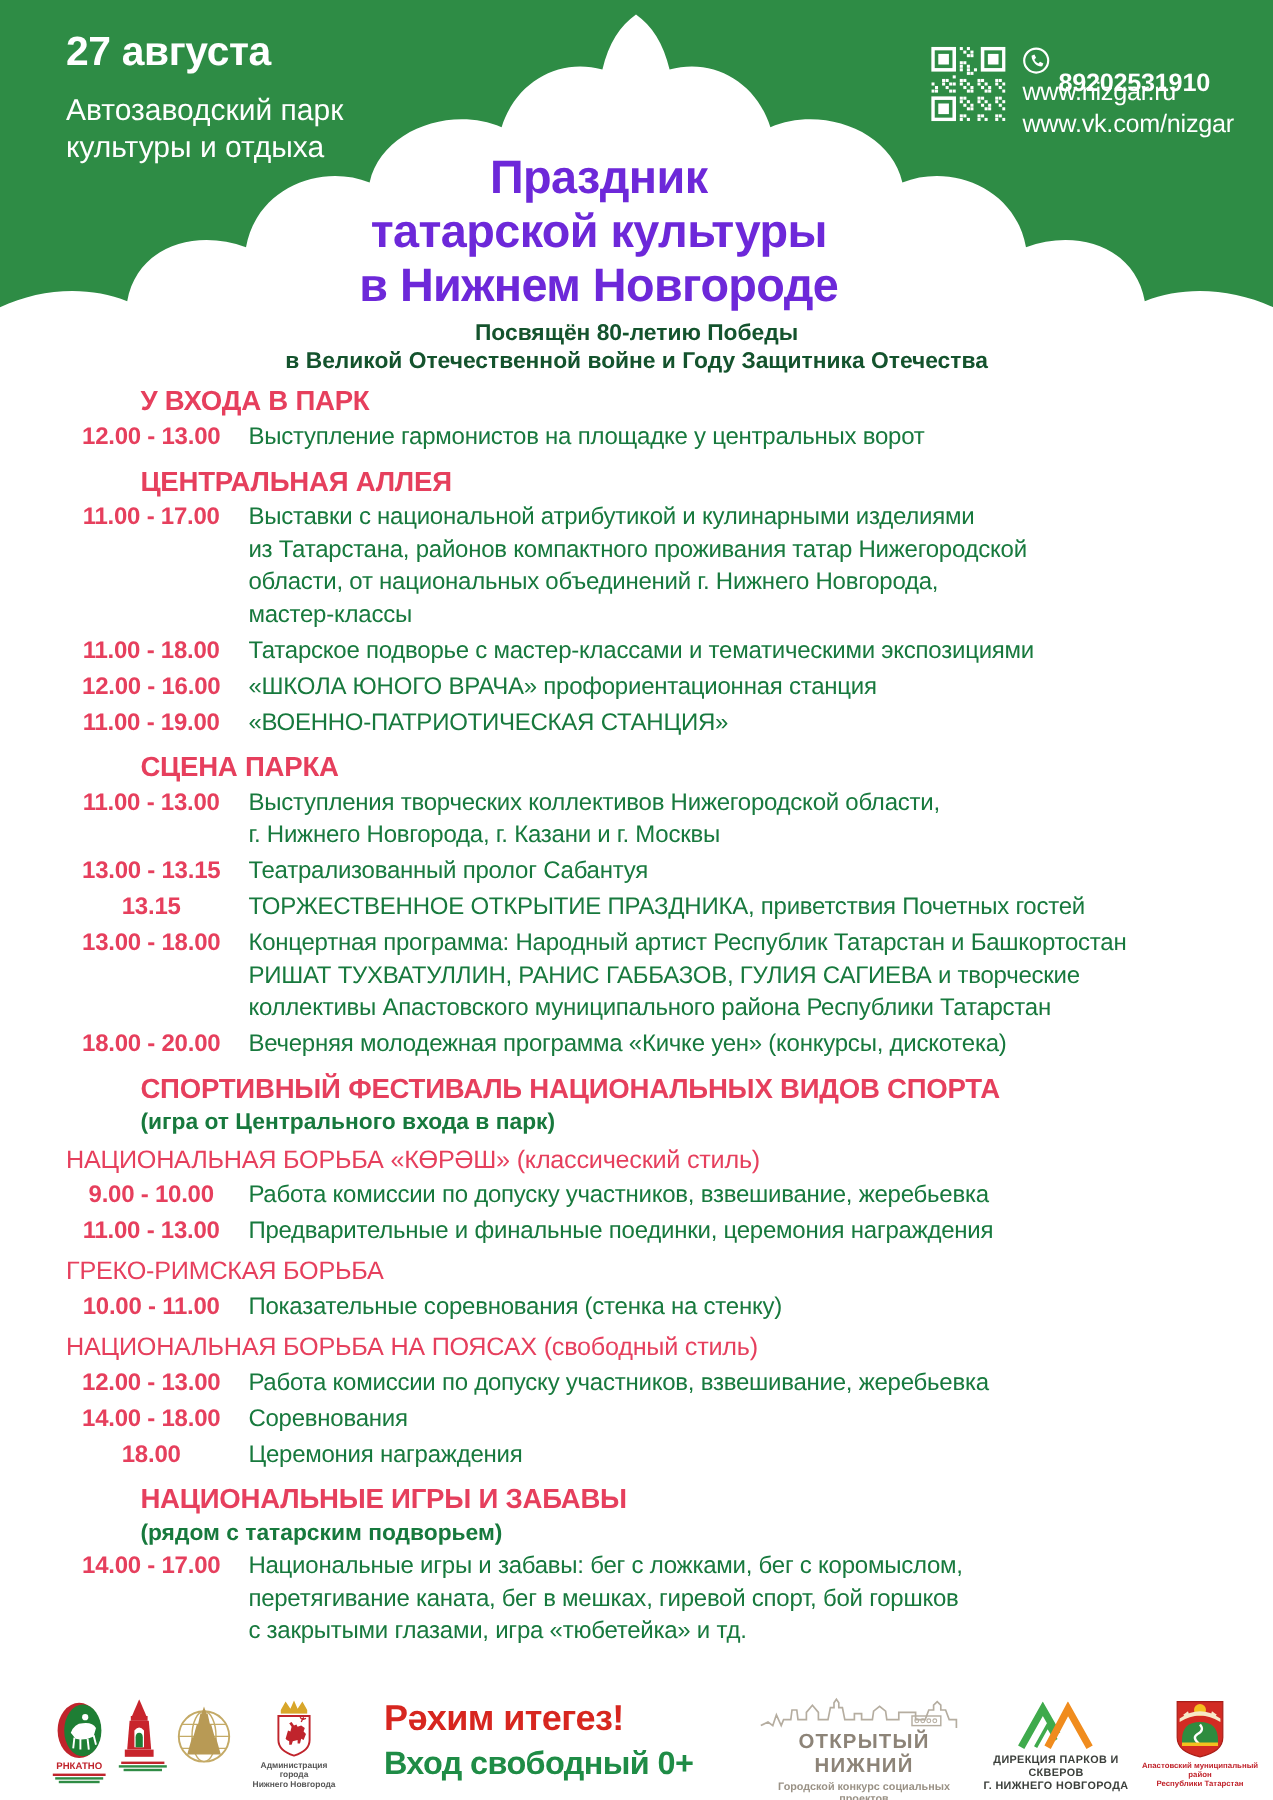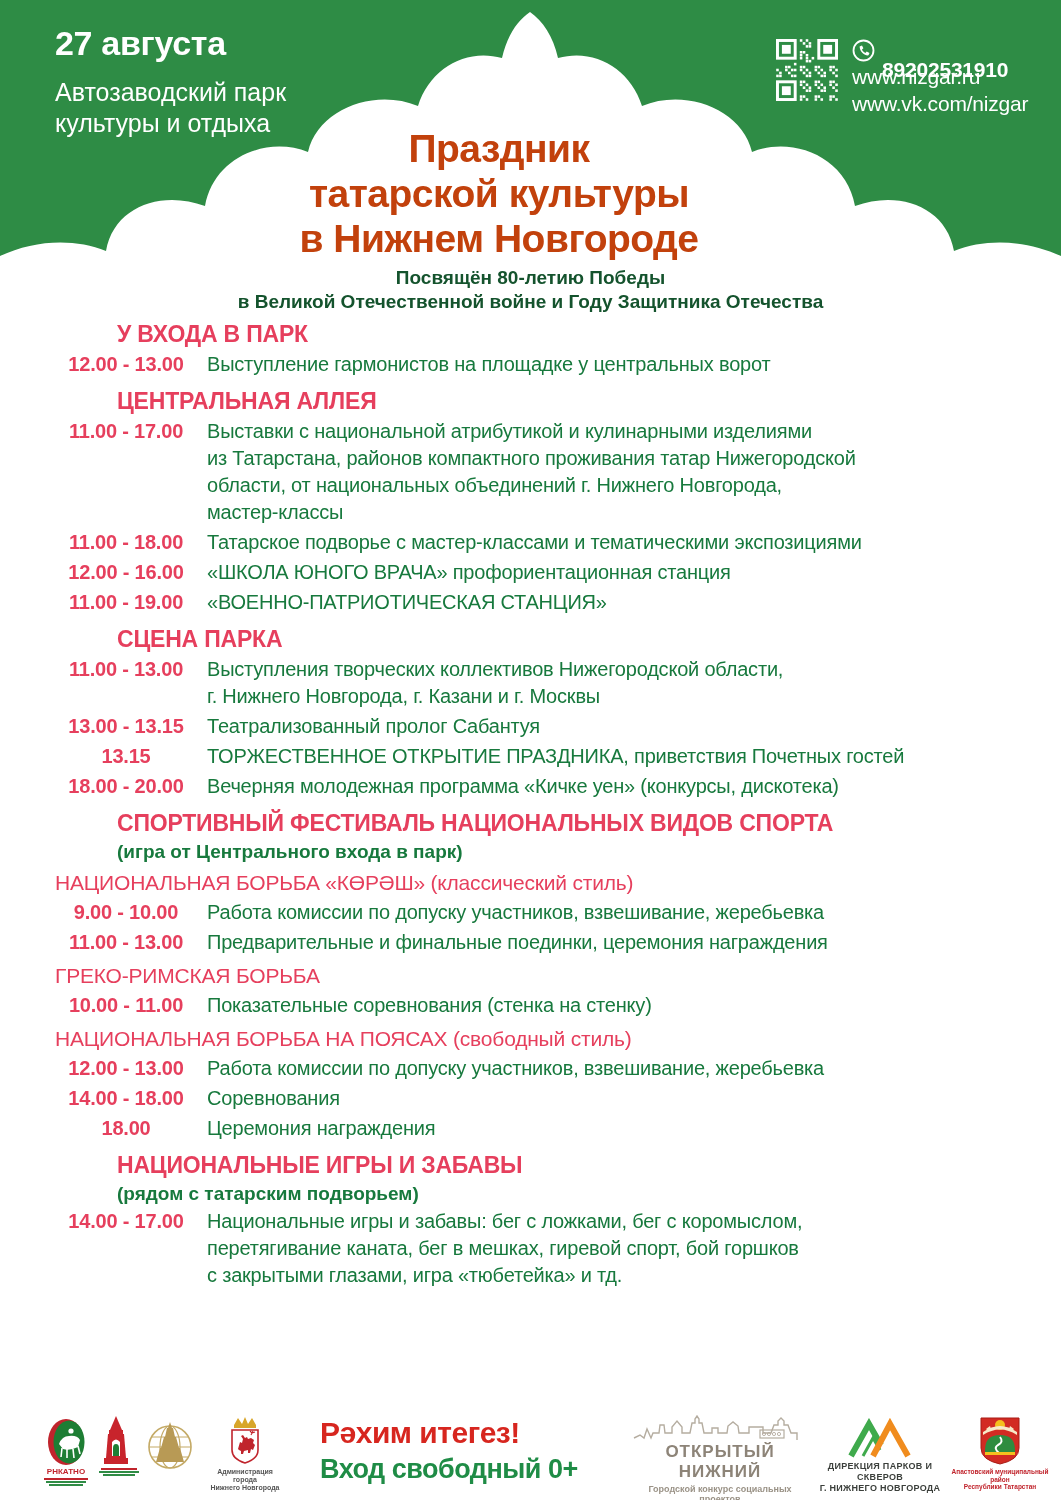--- a/index.html
+++ b/index.html
@@ -19,21 +19,21 @@
 
   .qr { position:absolute; left:776px; top:39px; }
   .contact { position:absolute; left:852px; top:37px; color:#fff; }
   .contact-row { display:flex; align-items:center; height:26px; }
   .contact-row + .contact-row { margin-top:1px; }
   .phone-ic { margin-right:7px; flex:none; }
   .contact-txt { font-size:21px; font-weight:600; letter-spacing:-0.2px;margin-top:40px; }
   .contact-url { font-size:21px; font-weight:500; letter-spacing:-0.2px; }
 
   .title { position:absolute; left:0; top:126px; width:998px; text-align:center;
-           color:#c2410c; font-weight:800; font-size:39px; line-height:45px; letter-spacing:-0.5px; }
+           color:#6d28d9; font-weight:800; font-size:39px; line-height:45px; letter-spacing:-0.5px; }
   .subtitle { position:absolute; left:0; top:266px; width:1061px; text-align:center;
               color:#14532d; font-weight:700; font-size:19px; line-height:24px; }
 
   
   .schedule { position:absolute; left:55px; top:311px; width:965px; }
   .sec { color:#e63f5d; font-weight:800; font-size:23px; line-height:28px;
          margin:9px 0 3px 62px; letter-spacing:-0.2px; }
   .sec-note { color:#17793d; font-weight:700; font-size:19px; line-height:23px;
               margin:0 0 2px 62px; }
   .subsec { color:#e63f5d; font-weight:500; font-size:21px; line-height:26px;
@@ -245,20 +245,26 @@
       </div>
       <div class="row">
         <div class="time">13.00 - 13.15</div>
         <div class="desc pre">Театрализованный пролог Сабантуя</div>
       </div>
       <div class="row">
         <div class="time">13.15</div>
         <div class="desc pre">ТОРЖЕСТВЕННОЕ ОТКРЫТИЕ ПРАЗДНИКА, приветствия Почетных гостей</div>
       </div>
       <div class="row">
+        <div class="time">13.00 - 18.00</div>
+        <div class="desc pre">Концертная программа: Народный артист Республик Татарстан и Башкортостан
+РИШАТ ТУХВАТУЛЛИН, РАНИС ГАББАЗОВ, ГУЛИЯ САГИЕВА и творческие
+коллективы Апастовского муниципального района Республики Татарстан</div>
+      </div>
+      <div class="row">
         <div class="time">18.00 - 20.00</div>
         <div class="desc pre">Вечерняя молодежная программа «Кичке уен» (конкурсы, дискотека)</div>
       </div>
       <div class="sec">СПОРТИВНЫЙ ФЕСТИВАЛЬ НАЦИОНАЛЬНЫХ ВИДОВ СПОРТА</div>
       <div class="sec-note">(игра от Центрального входа в парк)</div>
       <div class="subsec">НАЦИОНАЛЬНАЯ БОРЬБА «КӨРӘШ» (классический стиль)</div>
       <div class="row">
         <div class="time">9.00 - 10.00</div>
         <div class="desc pre">Работа комиссии по допуску участников, взвешивание, жеребьевка</div>
       </div>

